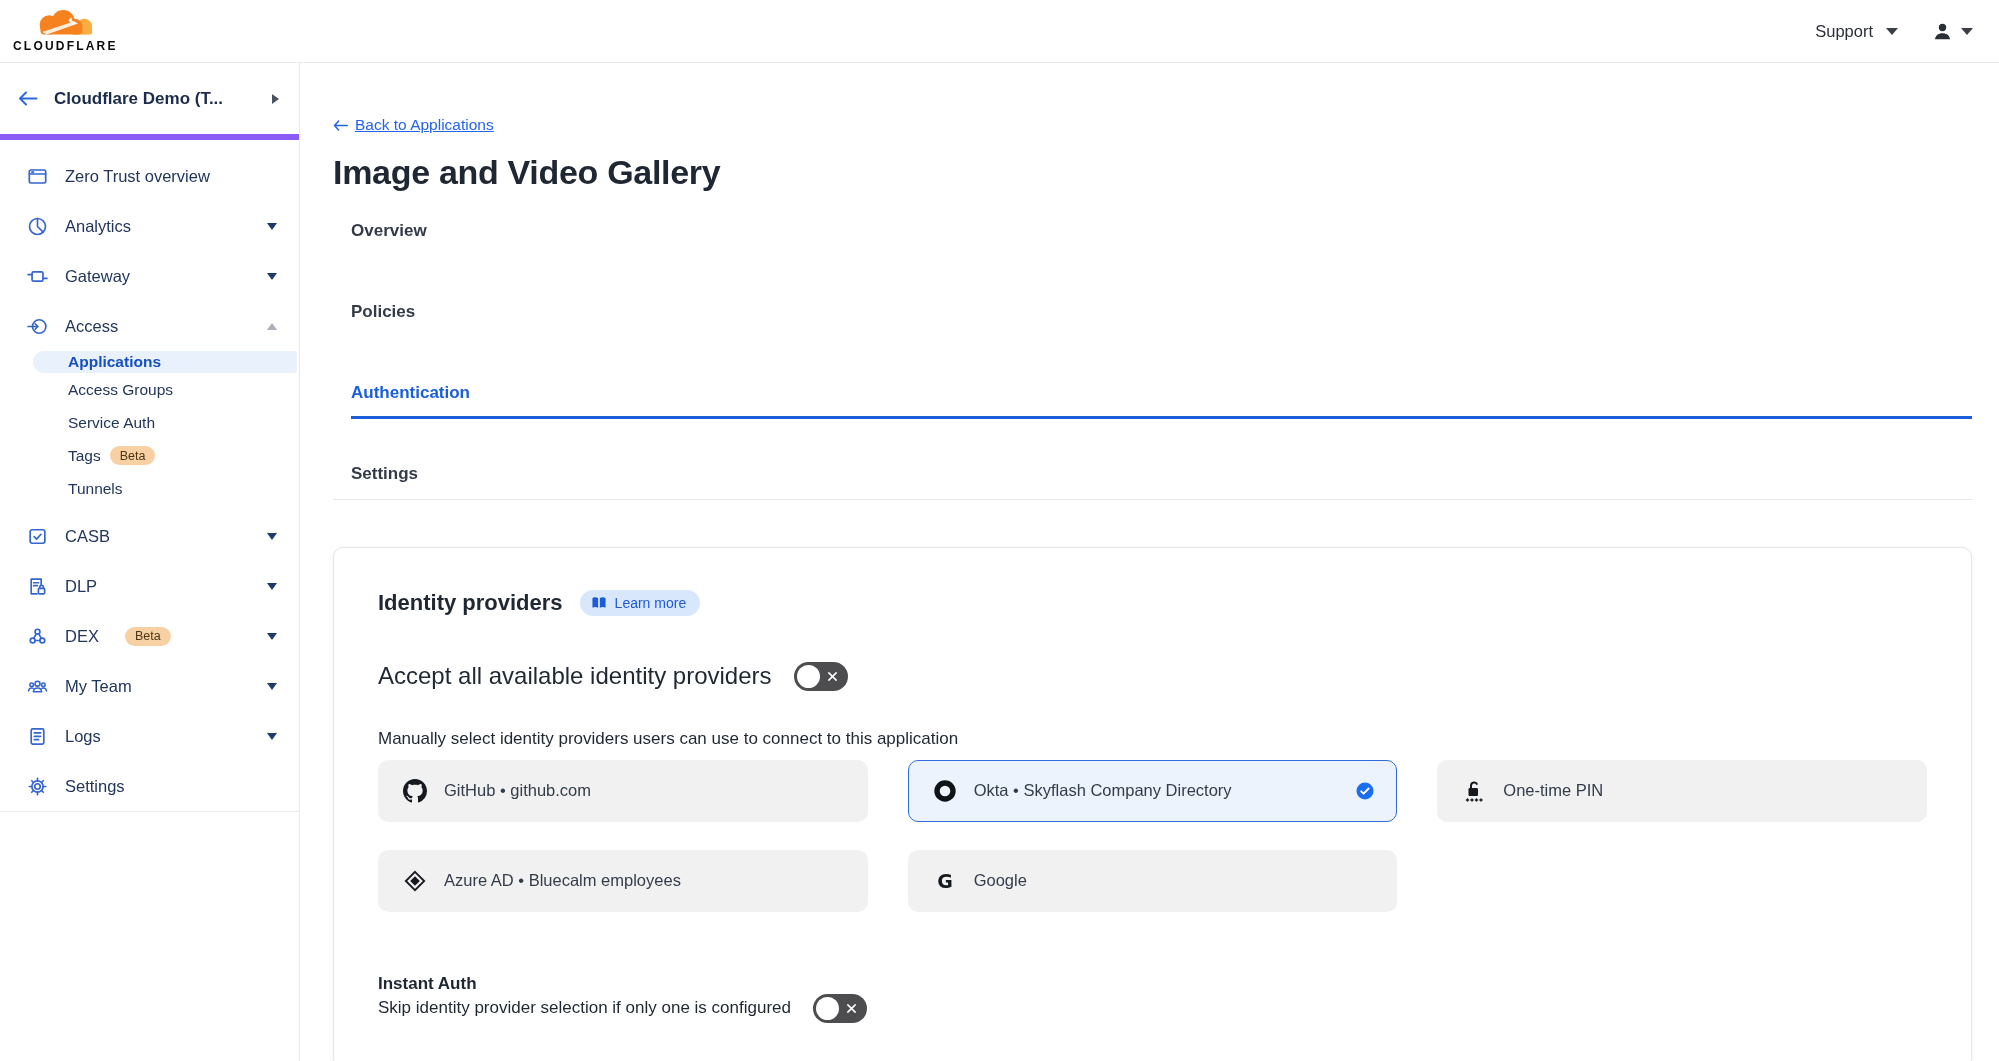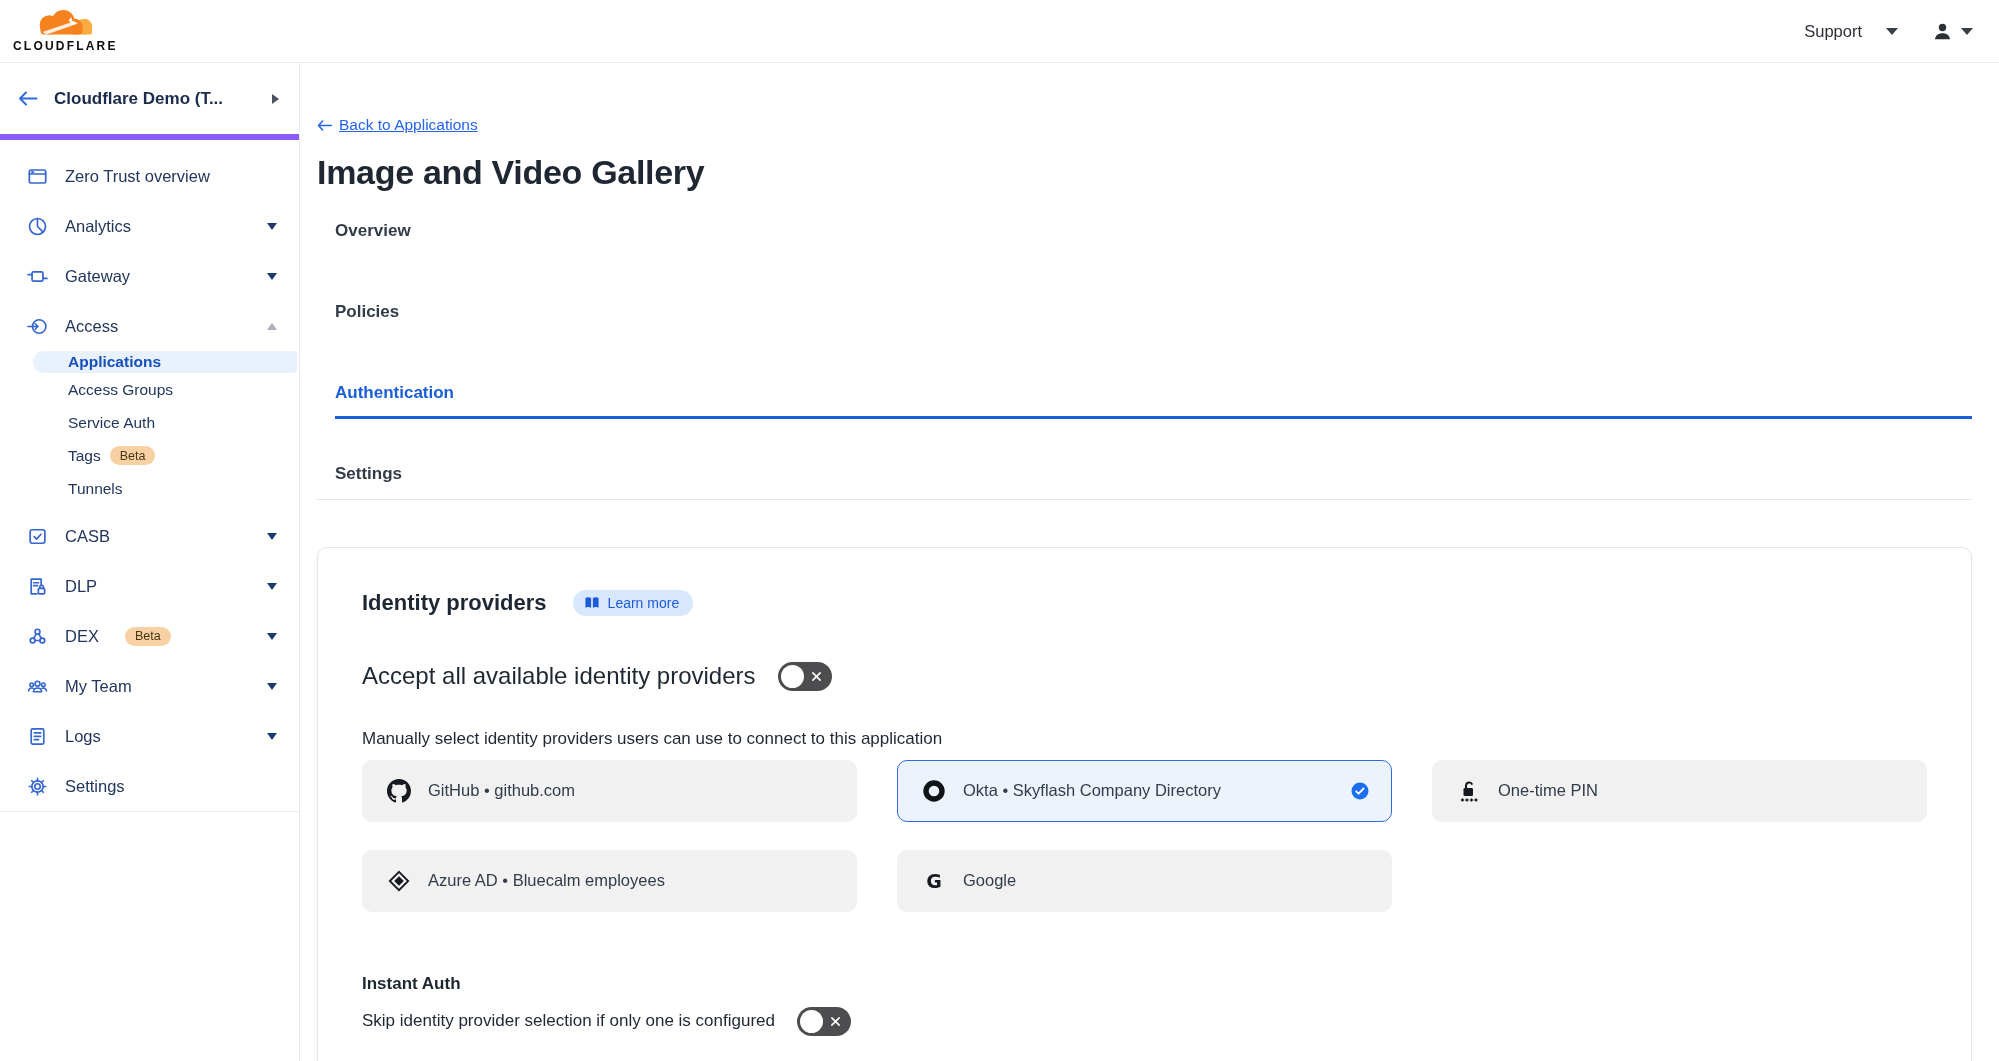--- a/index.html
+++ b/index.html
@@ -11,21 +11,21 @@
   svg { display:block; }
 
   
   .topbar {
     height:63px; display:flex; align-items:center; justify-content:space-between;
     padding:0 26px 0 13px; border-bottom:1px solid #e8eaed; background:#fff;
   }
   .logo { display:flex; flex-direction:column; align-items:center; cursor:pointer; }
   .logo-text { font-size:12px; font-weight:800; letter-spacing:2.2px; color:#0b0b0b; margin-top:1px; }
   .topbar-right { display:flex; align-items:center; gap:34px; }
-  .support { display:flex; align-items:center; gap:24px; font-size:16.5px; color:#2b2f36; cursor:pointer; }
+  .support { display:flex; align-items:center; gap:13px; font-size:16.5px; color:#2b2f36; cursor:pointer; }
   .caret-dn { width:0; height:0; border-left:6px solid transparent; border-right:6px solid transparent; border-top:7px solid #3a3f46; }
   .user-menu { display:flex; align-items:center; gap:8px; cursor:pointer; }
 
   
   .sidebar {
     position:absolute; left:0; top:63px; bottom:0; width:300px;
     background:#fff; border-right:1px solid #e8eaed;
   }
   .side-header { height:77px; display:flex; align-items:center; padding:0 20px 0 18px; gap:16px; border-bottom:6px solid #8b5cf6; }
   .side-header .acct { font-size:17px; font-weight:700; color:#1b2b4b; flex:1; white-space:nowrap; overflow:hidden; }
@@ -39,33 +39,33 @@
   .sub-list { margin-bottom:6px; }
   .sub-item { height:33px; display:flex; align-items:center; padding-left:68px; font-size:15.5px; color:#22365c; cursor:pointer; }
   .sub-item.active {
     height:22px; margin-left:33px; margin-right:2px; padding-left:35px;
     background:#e9f1fd; color:#1550bc; font-weight:700; border-radius:18px 6px 6px 18px;
   }
   .beta-badge { background:#f7d1a3; color:#4a3413; font-size:12.5px; font-weight:500; padding:2.5px 10px; border-radius:11px; margin-left:9px; }
   .side-divider { border-top:1px solid #e8eaed; margin-top:0; }
 
   
-  .main { position:absolute; left:301px; top:63px; right:0; bottom:0; padding:32px 27px 0 16px; background:#fff; overflow:hidden; }
+  .main { position:absolute; left:301px; top:63px; right:0; bottom:0; padding:32px 27px 0 32px; background:#fff; overflow:hidden; }
   .back-link { display:inline-flex; align-items:center; gap:7px; color:#2563eb; font-size:15.5px; text-decoration:underline; cursor:pointer; margin-top:21px; }
   .page-title { margin-top:17px; font-size:34px; font-weight:700; color:#1f2733; letter-spacing:-0.3px; }
   .tabs { margin-top:29px; display:flex; gap:46px; padding-left:18px; border-bottom:1px solid #e4e7eb;flex-direction:column; }
   .tab { padding-bottom:13px; font-size:17px; font-weight:600; color:#333b49; cursor:pointer; border-bottom:3px solid transparent; margin-bottom:-1px; }
   .tab.active { color:#1a5fd9; border-bottom-color:#1a5fd9; }
 
   
   .card {
     margin-top:47px; background:#fff; border:1px solid #e3e6ea; border-radius:10px;
     box-shadow:0 1px 4px rgba(0,0,0,0.05); padding:42px 44px 44px;
   }
-  .card-head { display:flex; align-items:center; gap:26px; }
+  .card-head { display:flex; align-items:center; gap:17px; }
   .card-head h2 { font-size:22px; font-weight:700; color:#1f2733; }
   .learn-badge { display:inline-flex; align-items:center; gap:8px; background:#d9e7fd; color:#1d5bd6; font-size:14px; font-weight:500; padding:5px 14px 5px 11px; border-radius:14px; cursor:pointer; }
 
   .toggle-row { display:flex; align-items:center; gap:22px; font-size:24px; color:#1f2733; }
   .row-accept { margin-top:46px; }
   .toggle { width:54px; height:29px; border-radius:15px; background:#4d4d4f; display:flex; align-items:center; cursor:pointer; flex:none; }
   .toggle .knob { width:23px; height:23px; border-radius:50%; background:#fff; margin-left:3px; }
   .toggle .xmark { margin-left:7px; }
 
   .manual-text { margin-top:38px; font-size:17px; color:#1f2733; }
@@ -76,21 +76,21 @@
   .tile {
     height:62px; border-radius:10px; background:#f1f1f2; border:1.5px solid transparent;
     display:flex; align-items:center; padding:0 24px; gap:17px; font-size:16.5px; color:#333c4a;
     cursor:pointer; position:relative;
   }
   .tile.selected { background:#edf3fd; border-color:#2e6be0; }
   .tile .p-ic { width:24px; height:24px; flex:none; display:flex; align-items:center; justify-content:center; }
   .tile .check { position:absolute; right:22px; top:50%; transform:translateY(-50%); }
 
   .instant-head { margin-top:62px; font-size:17px; font-weight:700; color:#1f2733; }
-  .row-skip { margin-top:13px; font-size:17px; }
+  .row-skip { font-size:17px; }
 
   
   .footer-divider { margin-top:42px; border-top:1px solid #d7dade; }
   .footer-row { margin-top:14px; display:flex; justify-content:flex-end; align-items:center; gap:28px; }
   .cancel-link { color:#2563eb; font-size:16px; cursor:pointer; }
   .save-btn { background:#1f6feb; color:#fff; border:none; border-radius:7px; font-size:16px; font-weight:600; padding:10px 22px; font-family:"Liberation Sans", sans-serif; cursor:pointer; }
 </style>
 </head>
 <body>
 

